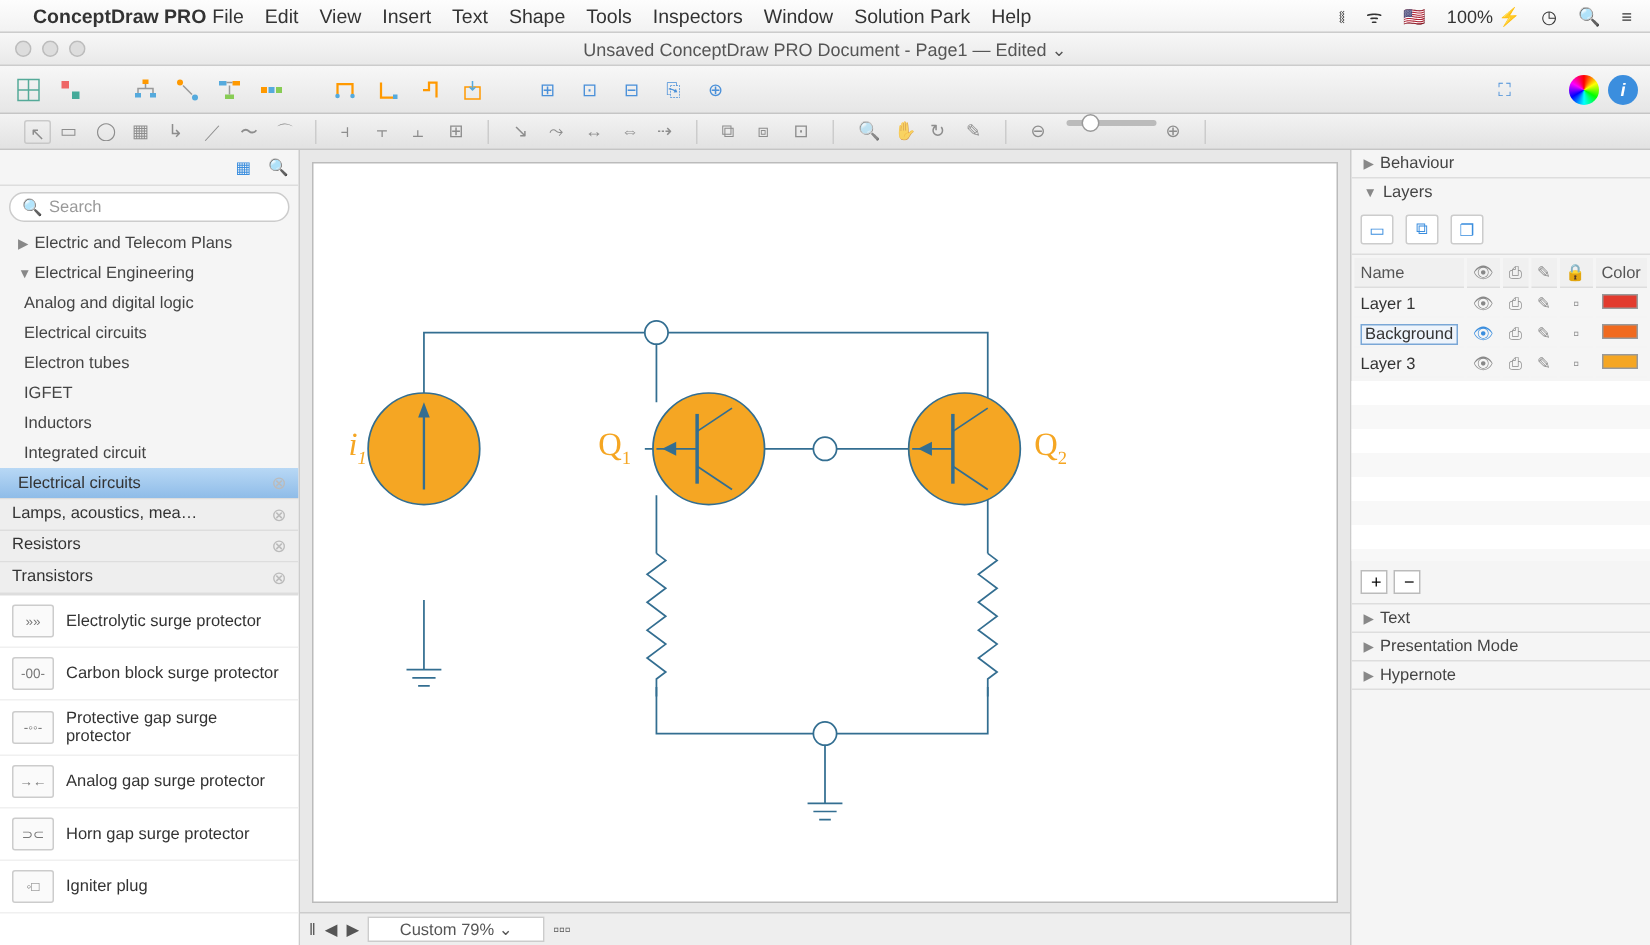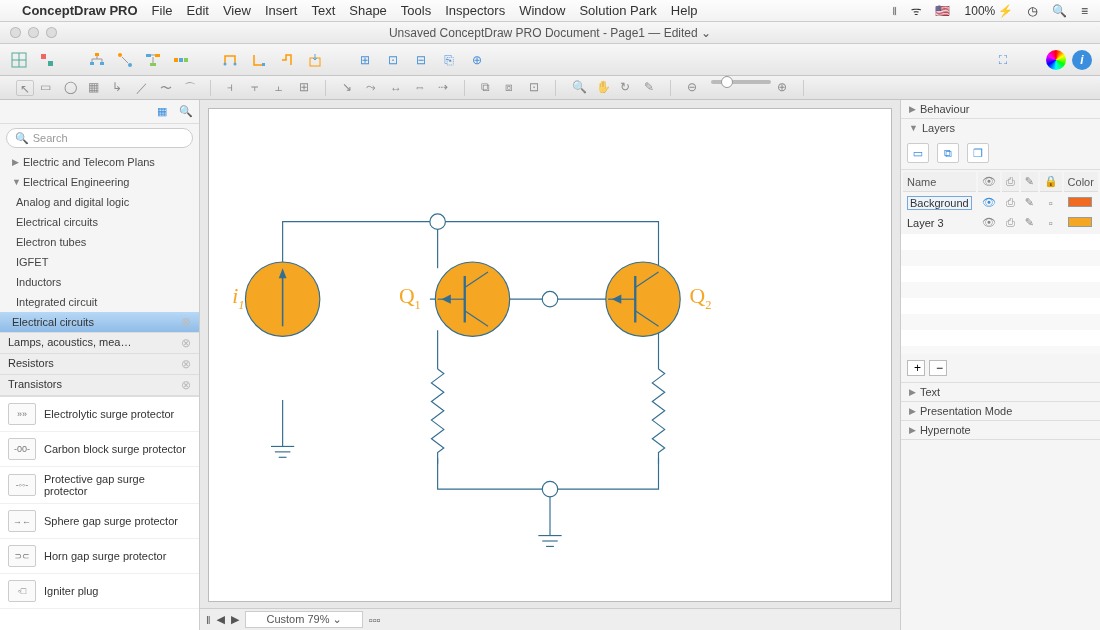--- a/index.html
+++ b/index.html
@@ -1,19 +1,19 @@
 <!DOCTYPE html>
 <html><head>
 <meta charset="utf-8">
 <style>
 html,body{margin:0;padding:0;font-family:-apple-system,Helvetica,Arial,sans-serif;font-size:12px;color:#333;background:#ececec;overflow:hidden}
 *{box-sizing:border-box}
 .menubar{height:22px;background:linear-gradient(#fdfdfd,#f2f2f2);border-bottom:1px solid #ccc;display:flex;align-items:center;padding:0 12px;font-size:13px}
 .menubar .apple{font-size:14px;margin-right:10px}
-.menubar .app-name{font-weight:bold;margin-right:14px}
+.menubar .app-name{font-weight:bold;margin-right:4px}
 .menubar .menu{margin-right:14px;cursor:default}
 .menubar .spacer{flex:1}
 .menubar .right-item{margin-left:14px;font-size:12px}
 .titlebar{height:22px;background:linear-gradient(#f7f7f7,#e9e9e9);border-bottom:1px solid #ccc;text-align:center;line-height:22px;font-size:12px;color:#555;position:relative}
 .traffic{position:absolute;left:10px;top:5px;display:flex;gap:7px}
 .traffic span{width:11px;height:11px;border-radius:50%;border:1px solid rgba(0,0,0,0.15);background:#ddd}
 .toolbar{height:32px;background:linear-gradient(#f7f7f7,#e6e6e6);border-bottom:1px solid #c5c5c5;display:flex;align-items:center;padding:0 8px;gap:6px}
 .tbtn{width:22px;height:22px;border-radius:3px;display:flex;align-items:center;justify-content:center;color:#4a90d9}
 .tbtn svg{width:16px;height:16px}
 .tool-spacer{flex:1}
@@ -273,21 +273,21 @@
       <div class="shape-row">
           <div class="shape-icon">-00-</div>
           <span class="label">Carbon block surge protector</span>
         </div>
       <div class="shape-row">
           <div class="shape-icon">-◦◦-</div>
           <span class="label">Protective gap surge protector</span>
         </div>
       <div class="shape-row">
           <div class="shape-icon">→←</div>
-          <span class="label">Sphere gap surge protector</span>
+          <span class="label">Analog gap surge protector</span>
         </div>
       <div class="shape-row">
           <div class="shape-icon">⊃⊂</div>
           <span class="label">Horn gap surge protector</span>
         </div>
       <div class="shape-row">
           <div class="shape-icon">◦□</div>
           <span class="label">Igniter plug</span>
         </div>
 
@@ -368,20 +368,28 @@
       </div>
       <table class="layer-table">
         <tbody>
             <tr>
           <th>Name</th>
           <th class="icon-cell">👁</th>
           <th class="icon-cell">⎙</th>
           <th class="icon-cell">✎</th>
           <th class="icon-cell">🔒</th>
           <th>Color</th>
+        </tr>
+        <tr>
+          <td>Layer 1</td>
+              <td class="icon-cell">👁</td>
+              <td class="icon-cell">⎙</td>
+              <td class="icon-cell">✎</td>
+              <td class="icon-cell">▫</td>
+          <td><span class="swatch" style="background:#e23b2e"></span></td>
         </tr>
         <tr>
           <td><span class="sel" style="padding:0 2px">Background</span></td>
               <td class="icon-cell" style="color:#3b8ede">👁</td>
               <td class="icon-cell">⎙</td>
               <td class="icon-cell">✎</td>
               <td class="icon-cell">▫</td>
           <td><span class="swatch" style="background:#f06a1f"></span></td>
         </tr>
         <tr>

